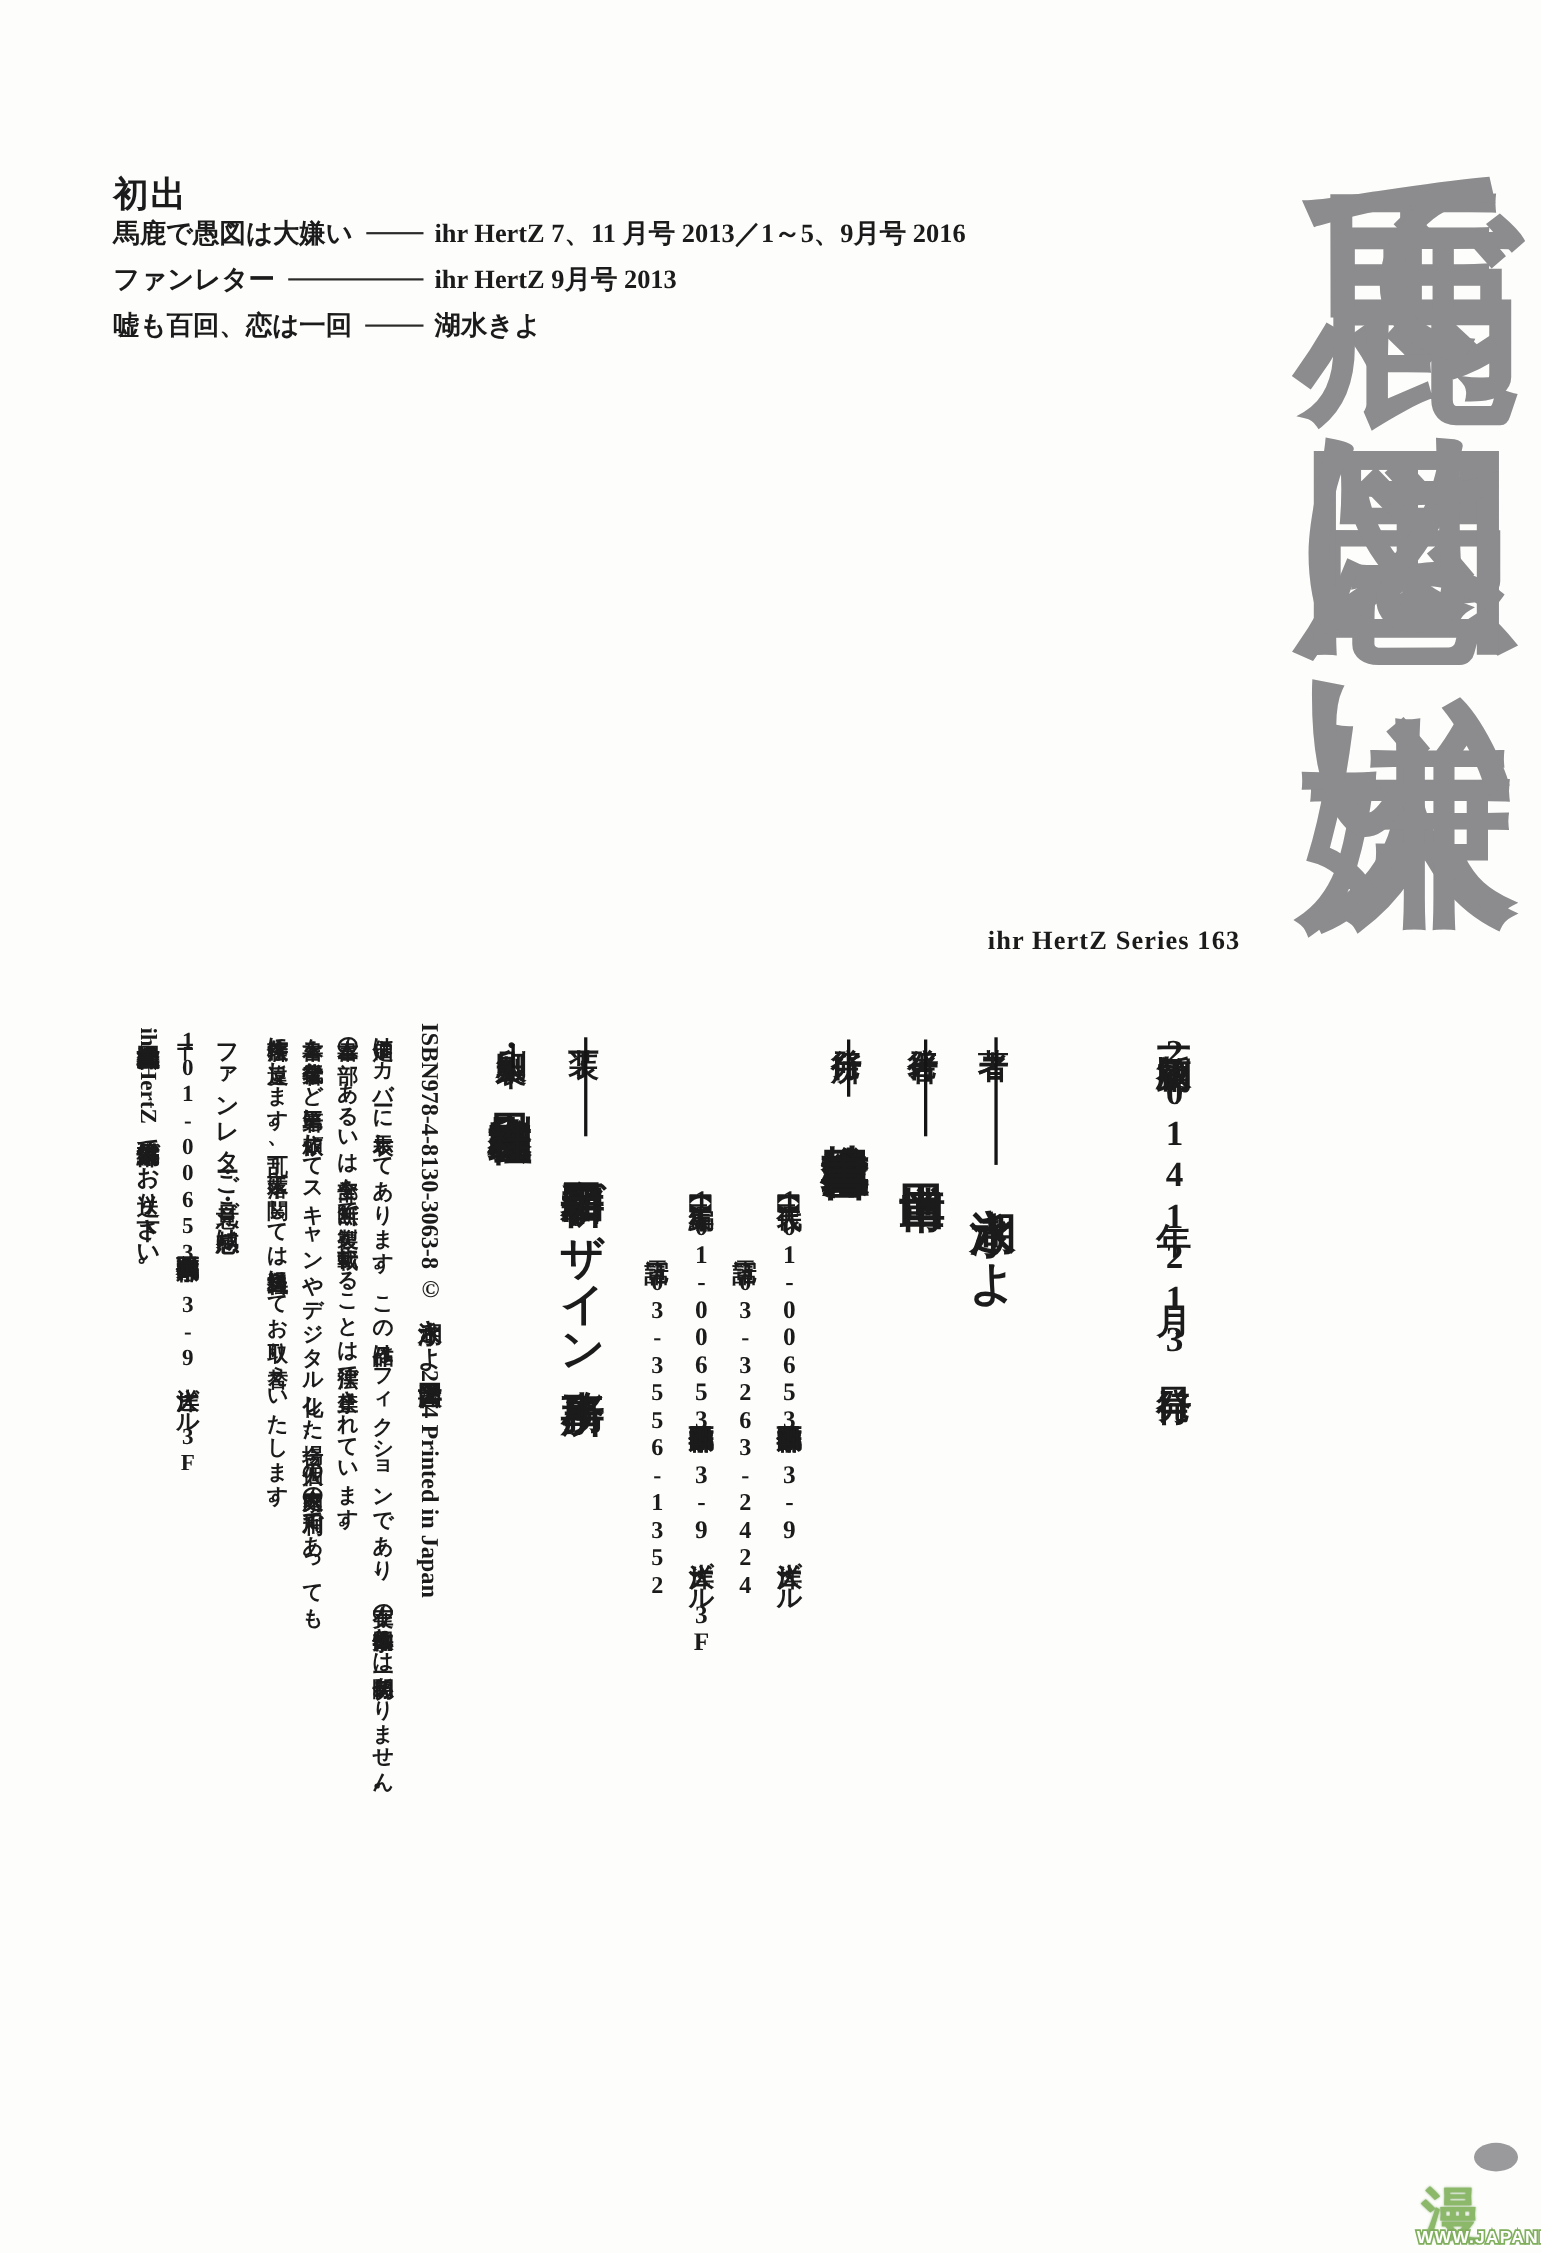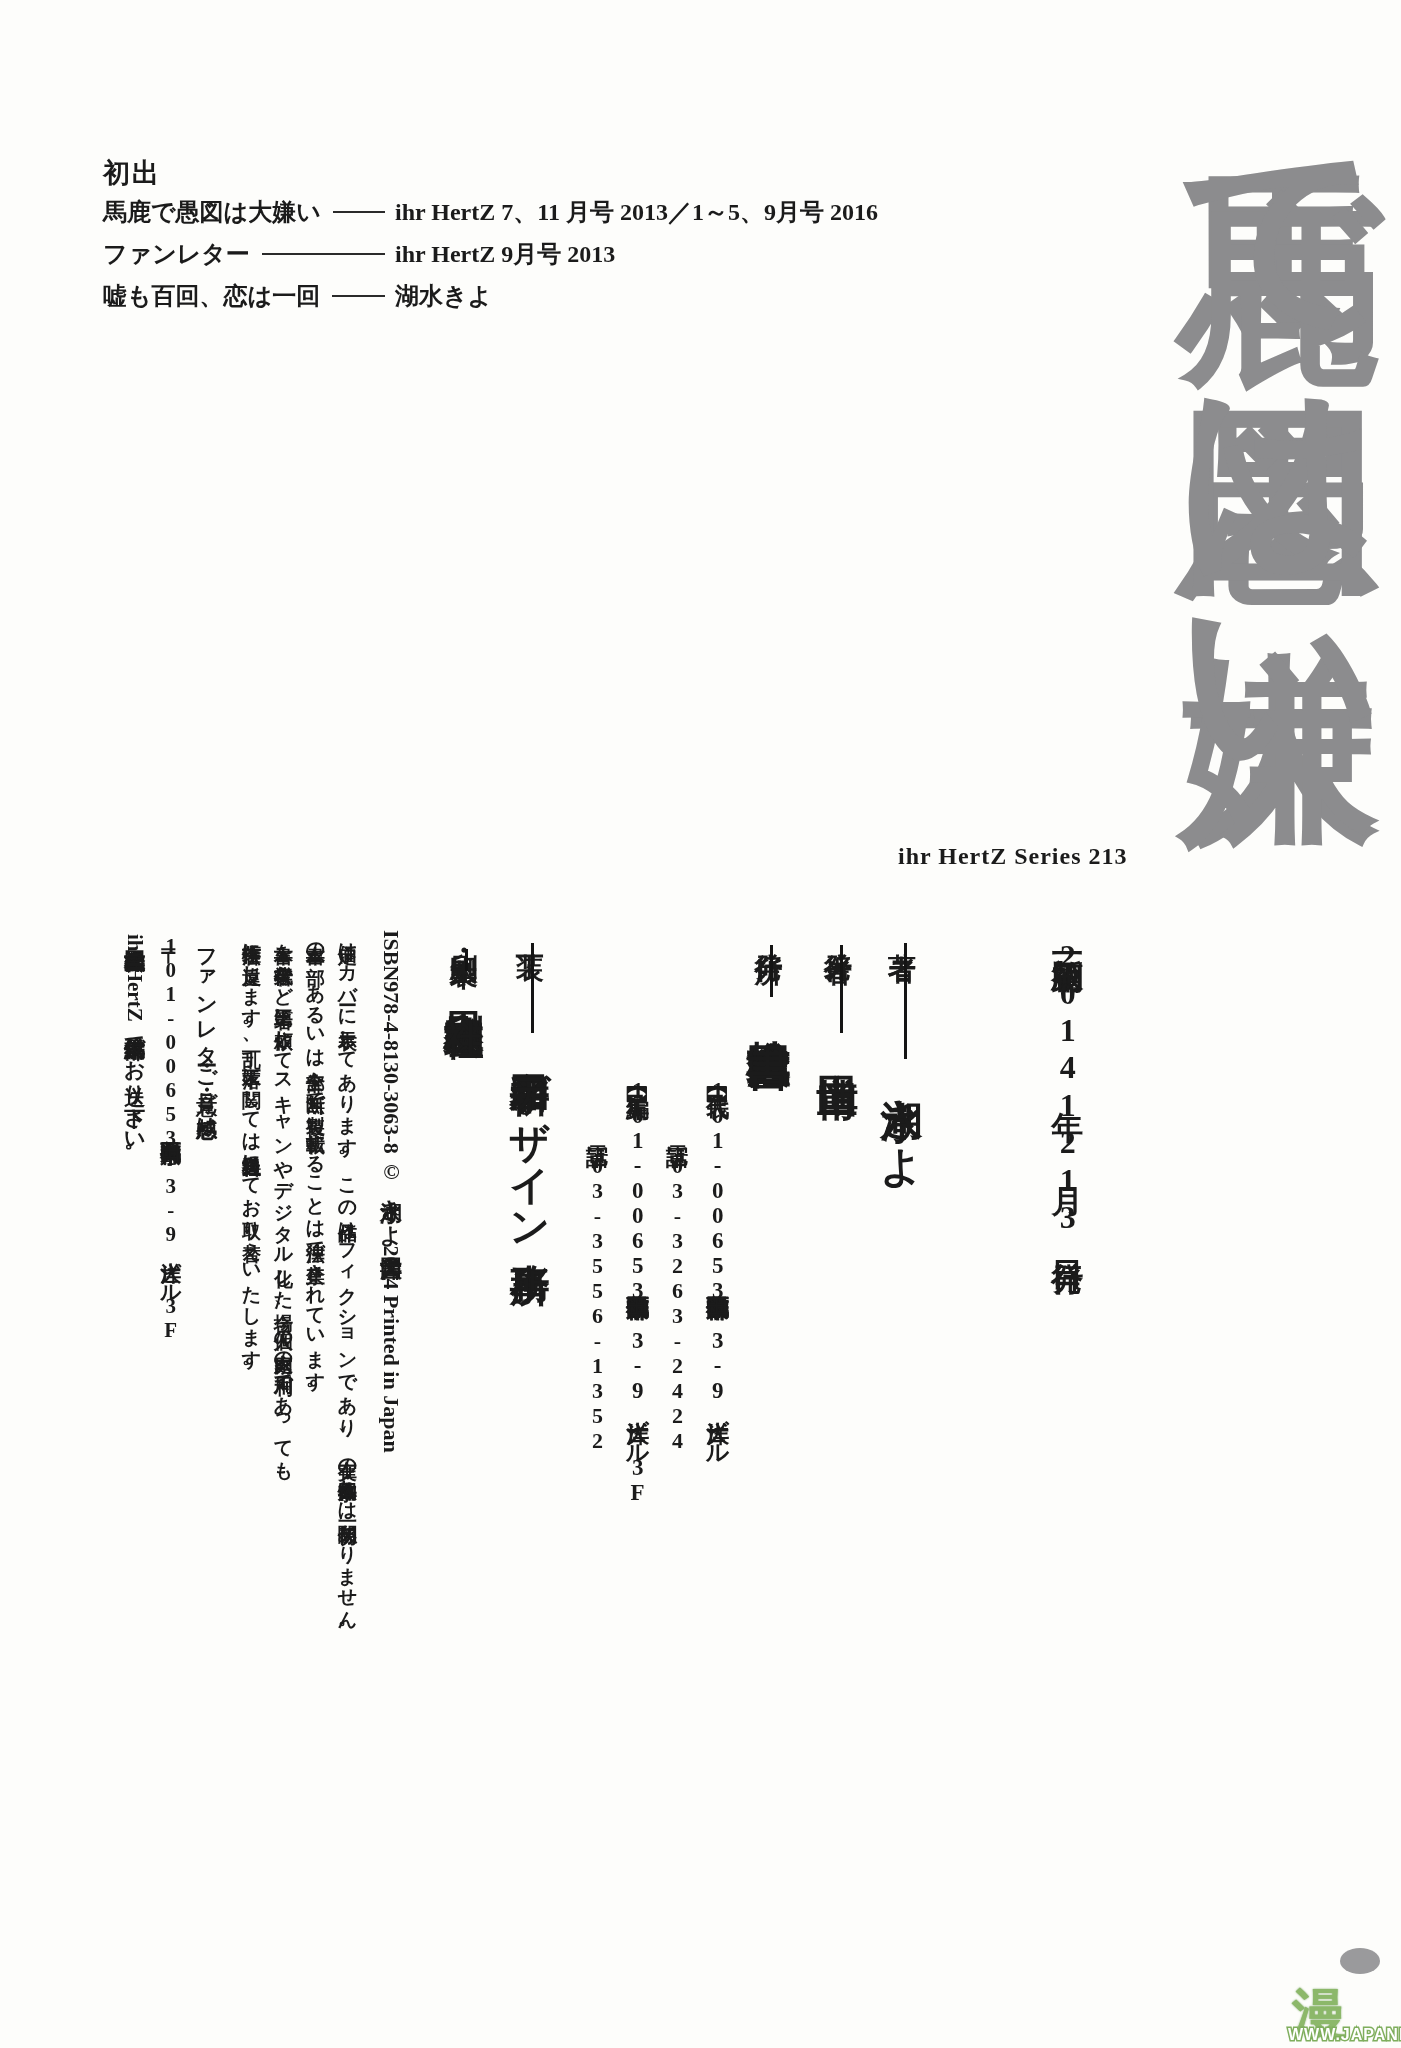--- a/index.html
+++ b/index.html
@@ -8,21 +8,21 @@
     background:#fdfdfb;
     font-family:"Liberation Serif","DejaVu Serif",serif;
     color:#1b1b1b;
     overflow:hidden;
   }
   .page{position:relative;width:1401px;height:2048px;}
 
   
   .fp-heading{
     position:absolute;left:103px;top:155px;
-    font-size:27px;font-weight:700;letter-spacing:2px;
+    font-size:32px;font-weight:700;letter-spacing:2px;
   }
   .fp-row{
     position:absolute;left:103px;display:flex;align-items:center;
     font-size:24px;font-weight:700;white-space:nowrap;height:30px;
   }
   .fp-row.r1{top:197px;} .fp-row.r2{top:239px;} .fp-row.r3{top:281px;font-family:Liberation Serif, serif;}
   .fp-title-wrap{width:292px;display:flex;align-items:center;flex:none;}
   .fp-title{white-space:nowrap;}
   .hconn{flex:1 1 auto;height:2px;background:#2a2a2a;margin:0 10px 0 12px;min-width:40px;}
   .fp-value{white-space:nowrap;}
@@ -124,21 +124,21 @@
   </div>
 
   <div class="fp-row r3">
     <span class="fp-title-wrap">
       <span class="fp-title">嘘も百回、恋は一回</span>
       <span class="hconn"></span>
     </span>
     <span class="fp-value">湖水きよ</span>
   </div>
 
-  <div class="series-label">ihr HertZ Series 213</div>
+  <div class="series-label">ihr HertZ Series 163</div>
 
   <div class="big-title">馬鹿で愚図は大嫌い</div>
 
   <div class="v col-edition">初版第一刷2014年12月13日発行</div>
 
   <div class="v col-author">
     <span class="vlabel">著者</span><span class="vconn" style="height:116px"></span><span class="vvalue">湖水きよ</span>
   </div>
 
   <div class="v col-publisher">

